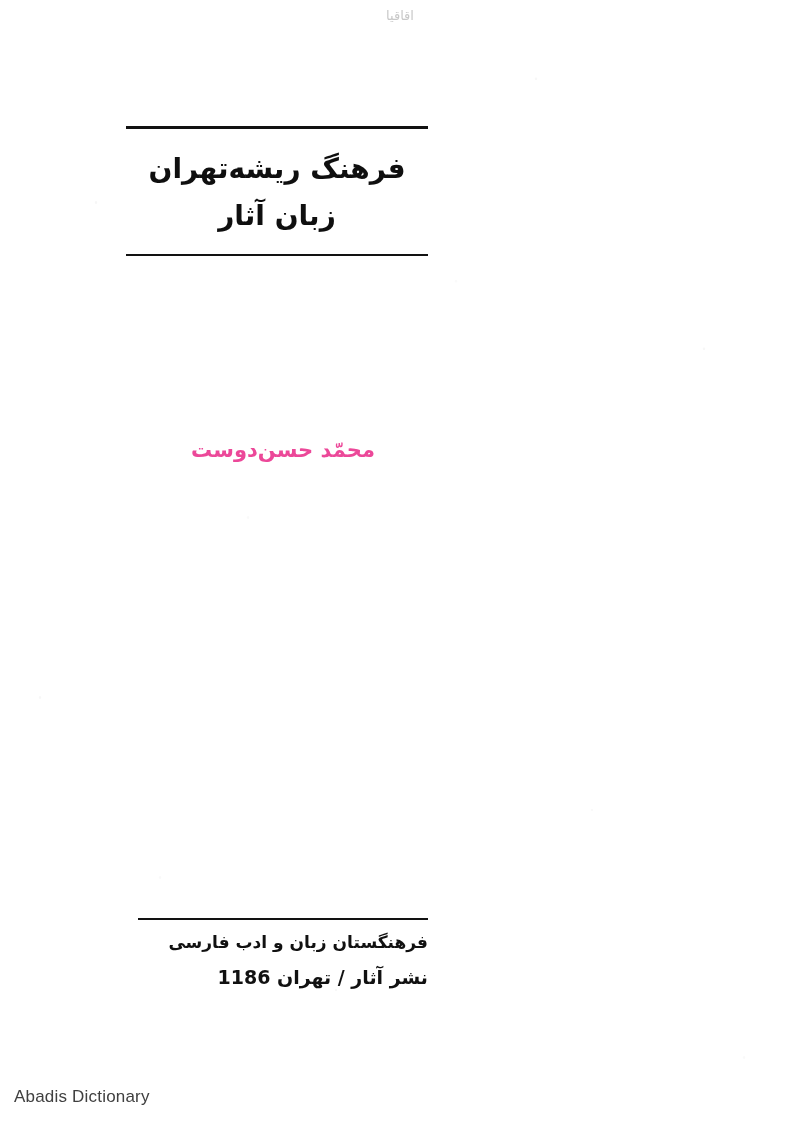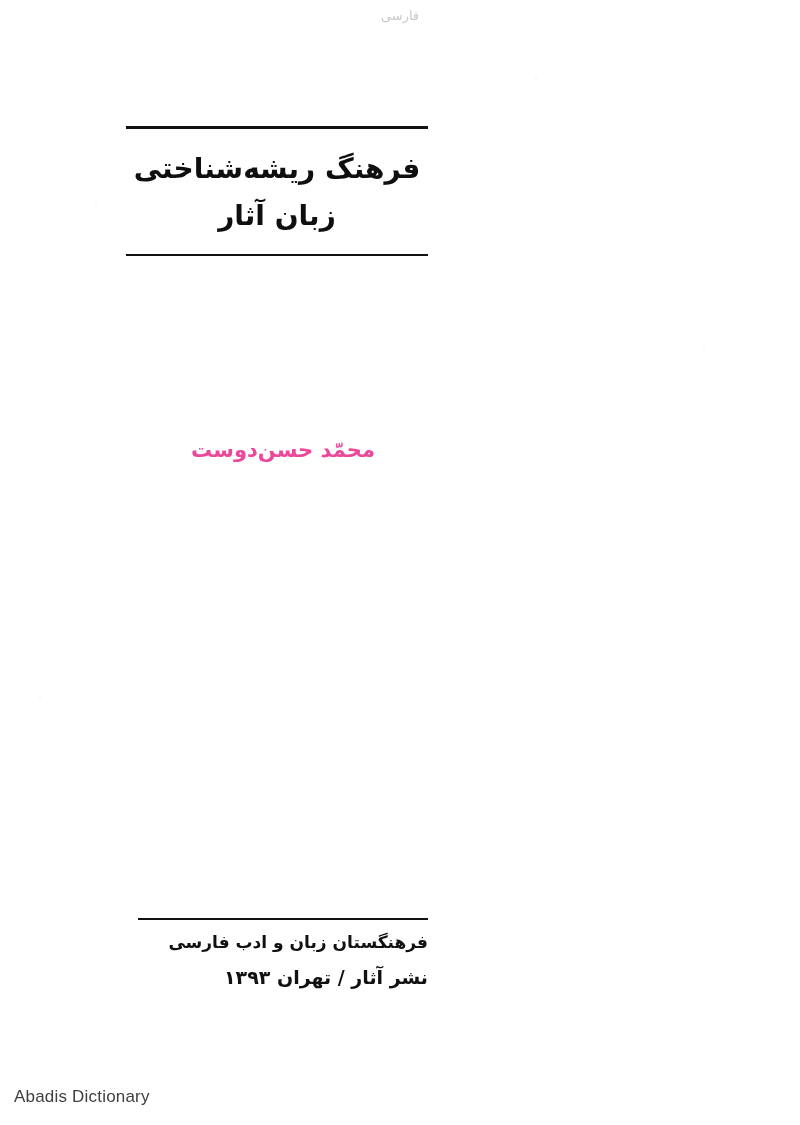--- a/index.html
+++ b/index.html
@@ -139,30 +139,30 @@
     color: #111;
     margin-top: 8px;
     line-height: 1.4;
   }
 </style>
 </head>
 <body>
 
 <div class="page-surface"></div>
 
-<div class="top-watermark">فارسی</div>
+<div class="top-watermark">اقاقیا</div>
 
 <div class="title-block">
-  <div class="title-line">فرهنگ ریشه‌شناختی</div>
+  <div class="title-line">فرهنگ ریشه‌تهران</div>
   <div class="title-line second">زبان آثار</div>
 </div>
 
 <div class="author">محمّد حسن‌دوست</div>
 
 <div class="volume-block">
 </div>
 
 <div class="publisher-block">
   <div class="publisher-name">فرهنگستان زبان و ادب فارسی</div>
-  <div class="publisher-imprint">نشر آثار / تهران ۱۳۹۳</div>
+  <div class="publisher-imprint">نشر آثار / تهران 1186</div>
 </div>
 
 <div class="corner-watermark">Abadis Dictionary</div>
 
 </body></html>

